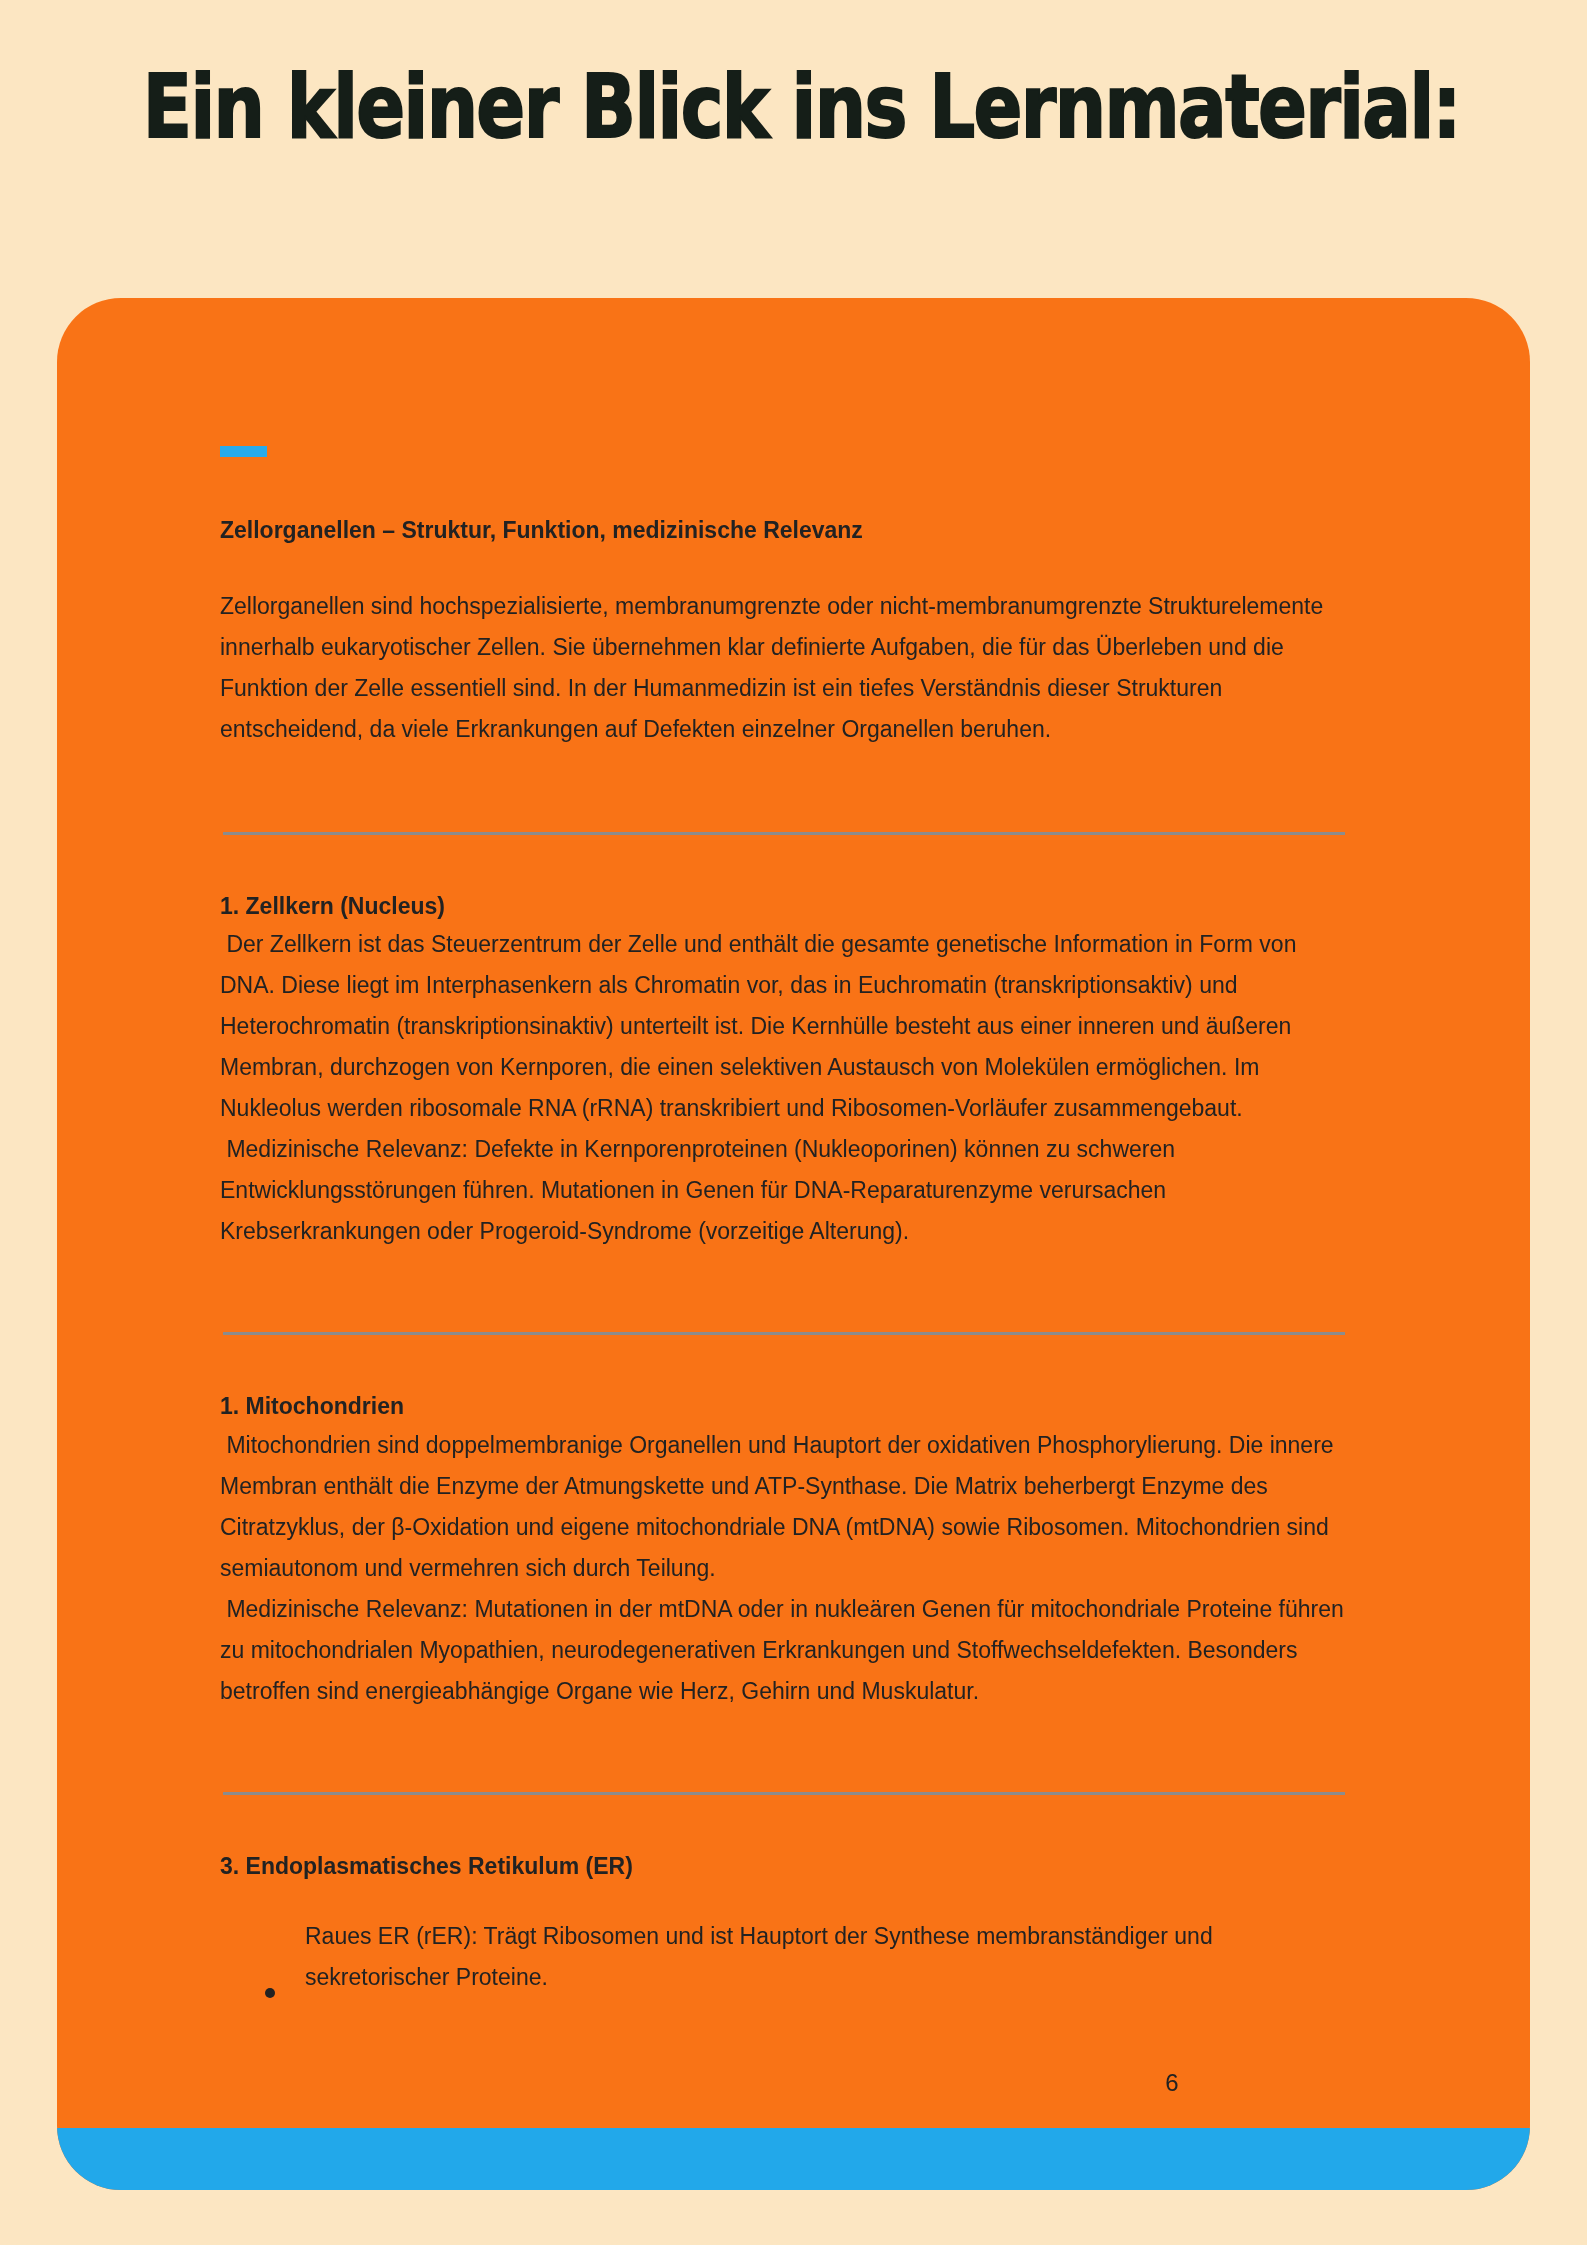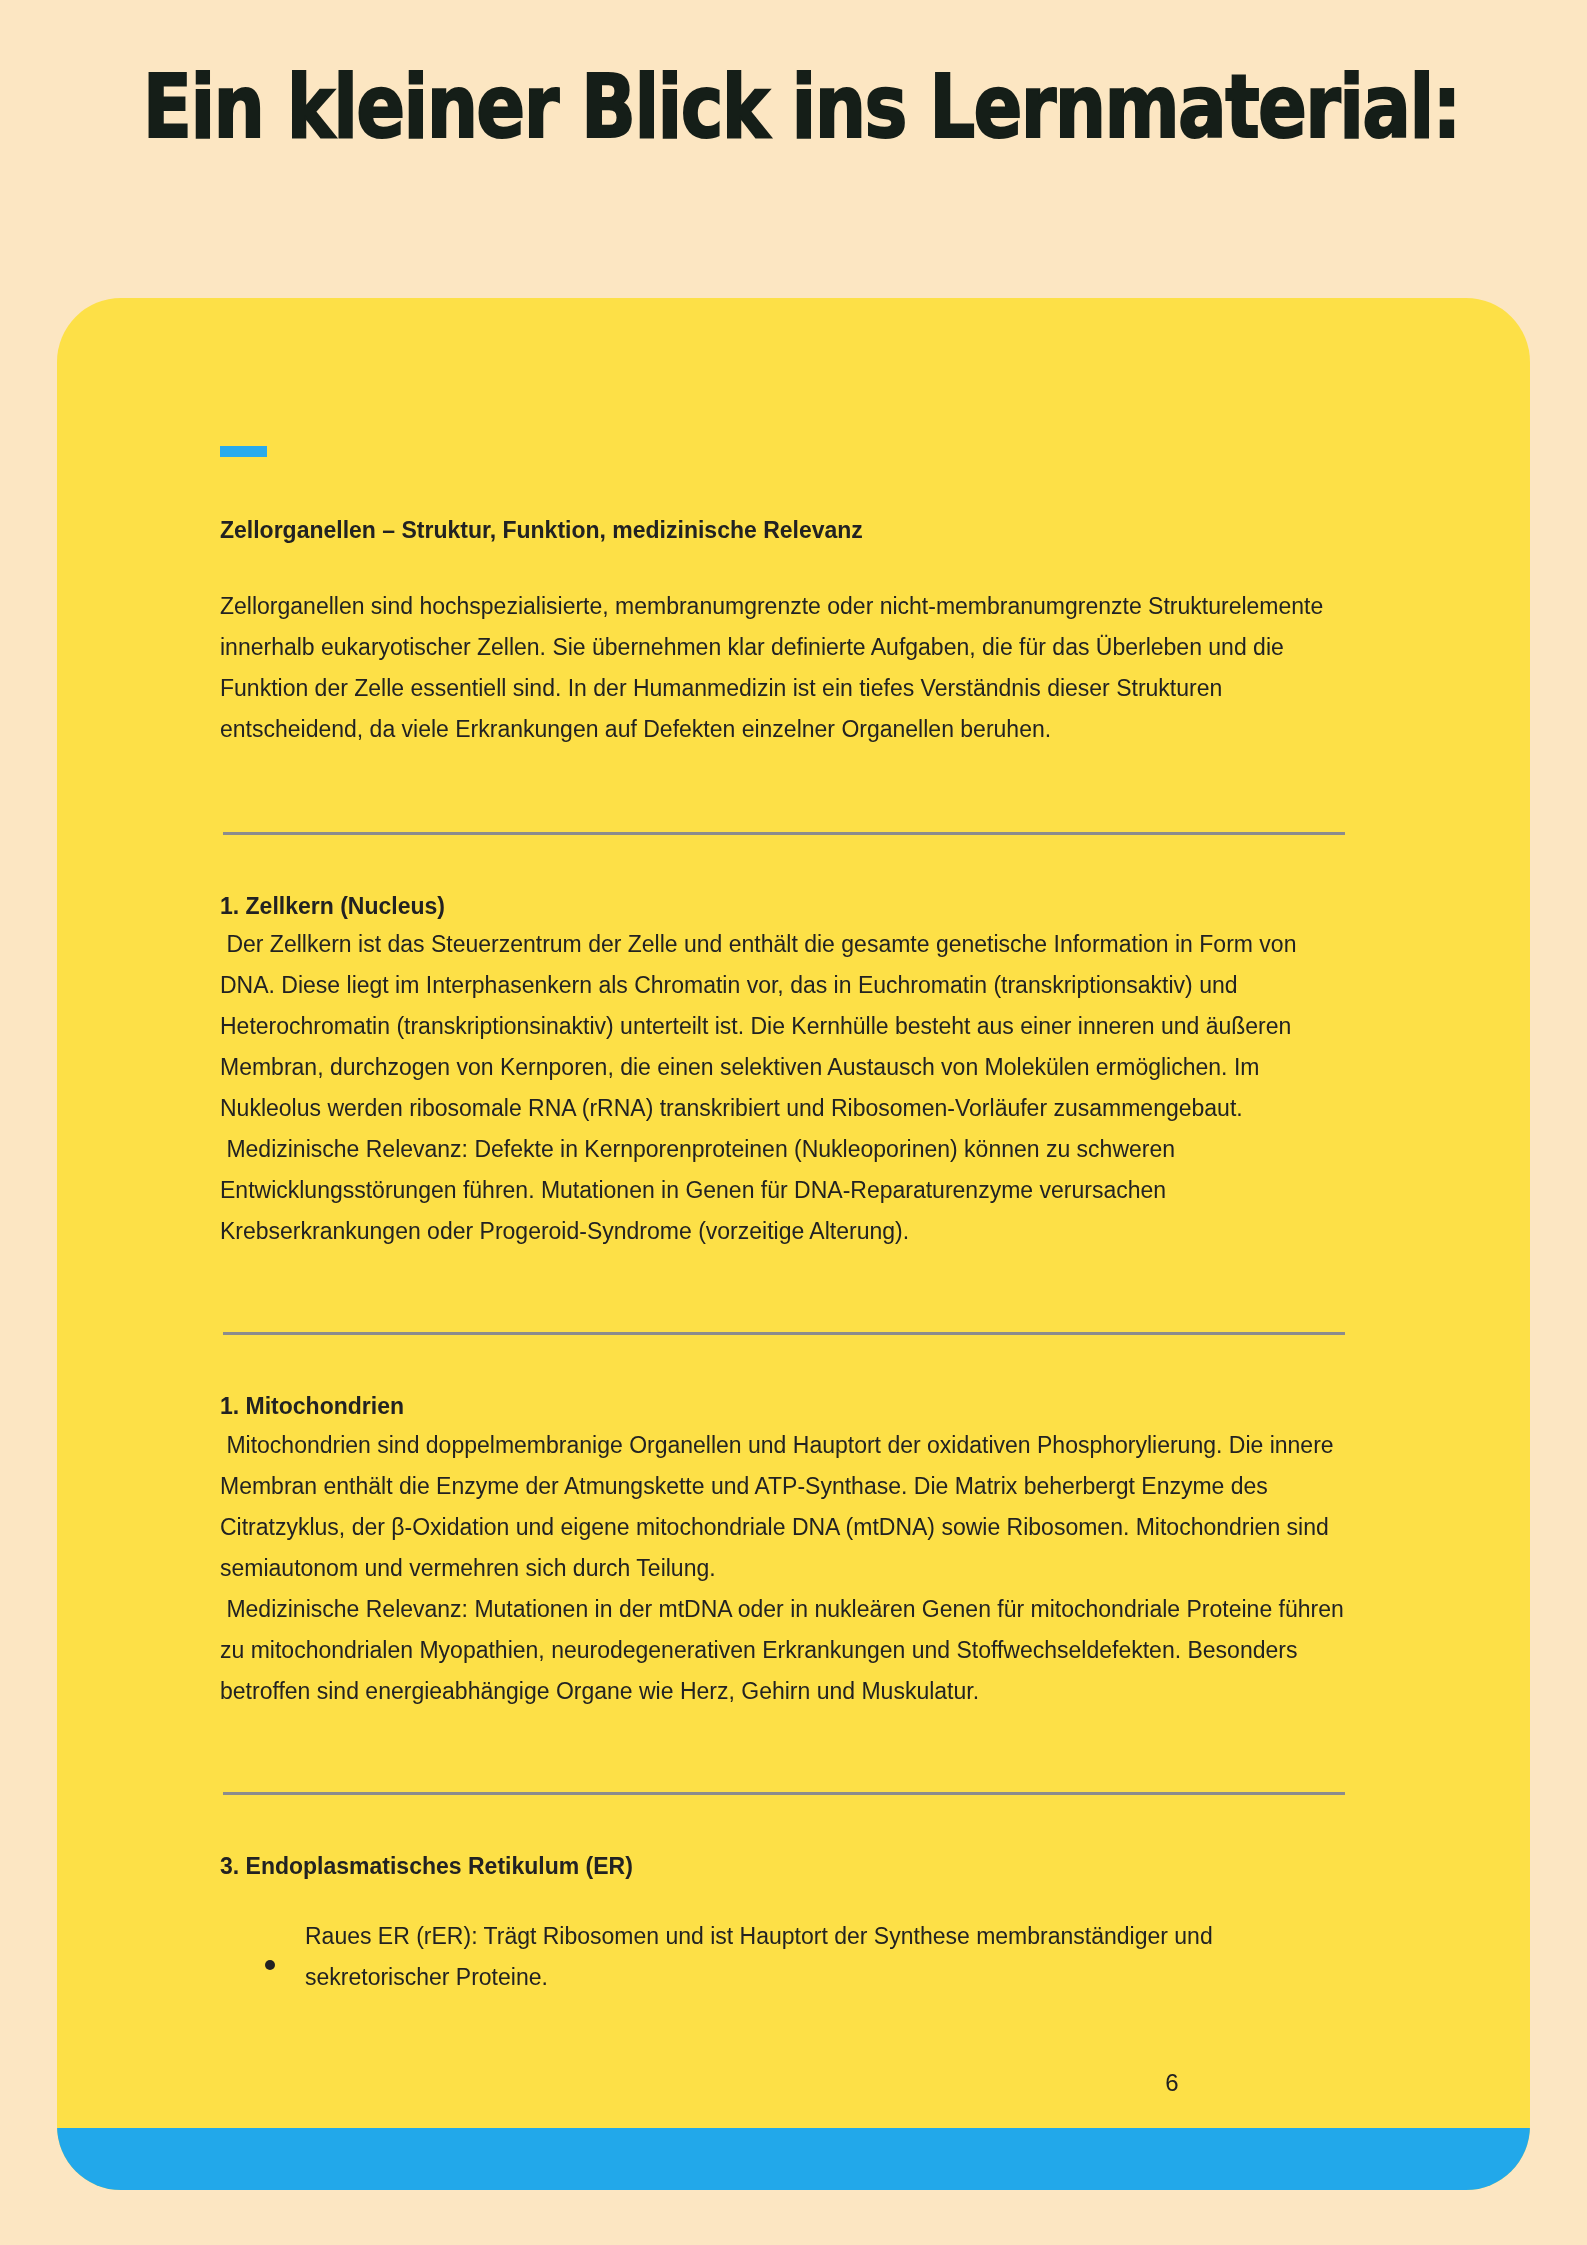--- a/index.html
+++ b/index.html
@@ -35,21 +35,21 @@
     line-height:1.15;
     letter-spacing:-2px;
     color:var(--title-ink);
     -webkit-text-stroke:2px var(--title-ink);
   }
   
   .card{
     position:absolute;
     left:57px; top:298px;
     width:1473px; height:1892px;
-    background:#fde047;
+    background:#f97316;
     border-radius:64px;
     overflow:hidden;
   }
   .footer-bar{
     position:absolute;
     left:0; bottom:0;
     width:100%; height:62px;
     background:var(--footer-blue);
   }
   .accent-dash{
@@ -91,21 +91,21 @@
     font-size:23px;
     font-weight:700;
     line-height:28px;
     color:var(--text);
   }
   .bullet-row{
     position:absolute;
     left:208px; top:1618px;
     width:1080px;
     display:flex;
-    align-items:center;
+    align-items:flex-end;
   }
   .bullet-dot{
     flex:0 0 auto;
     width:10px; height:10px;
     border-radius:50%;
     background:var(--text);
     margin:16px 30px 0 0;
   }
   .bullet-text{
     flex:1 1 auto;

